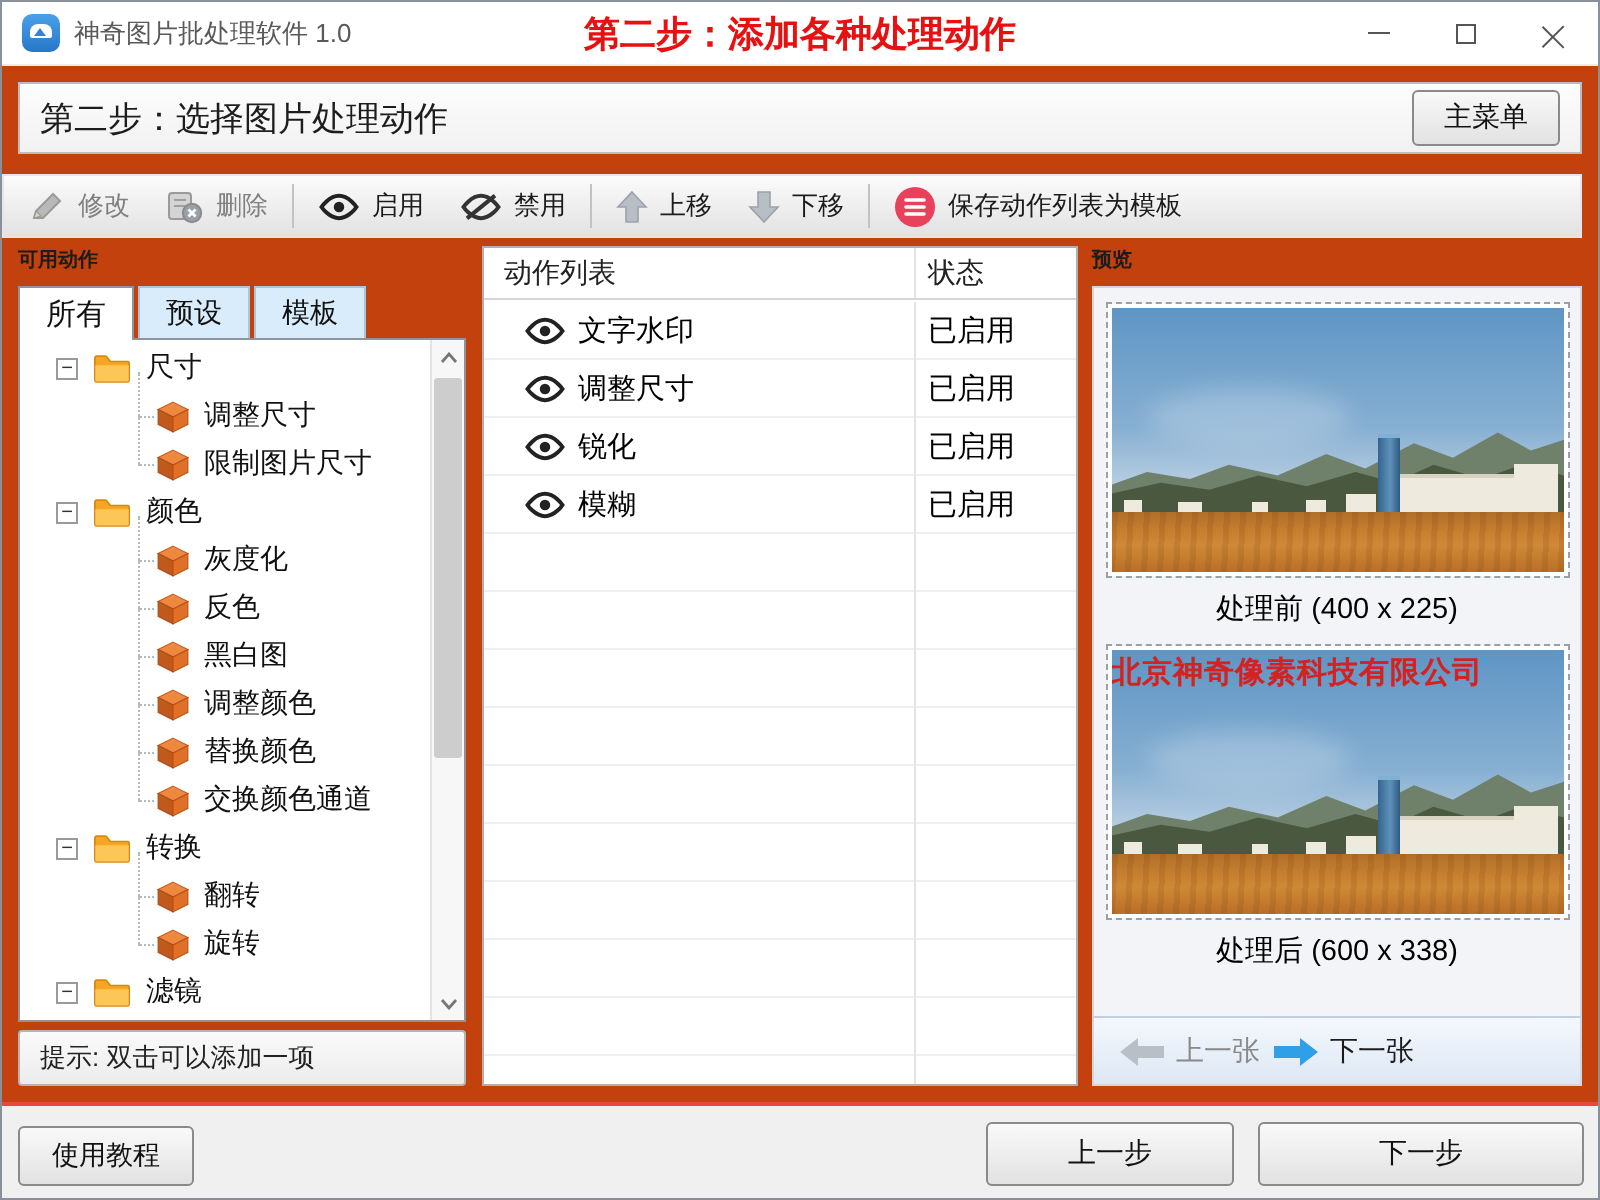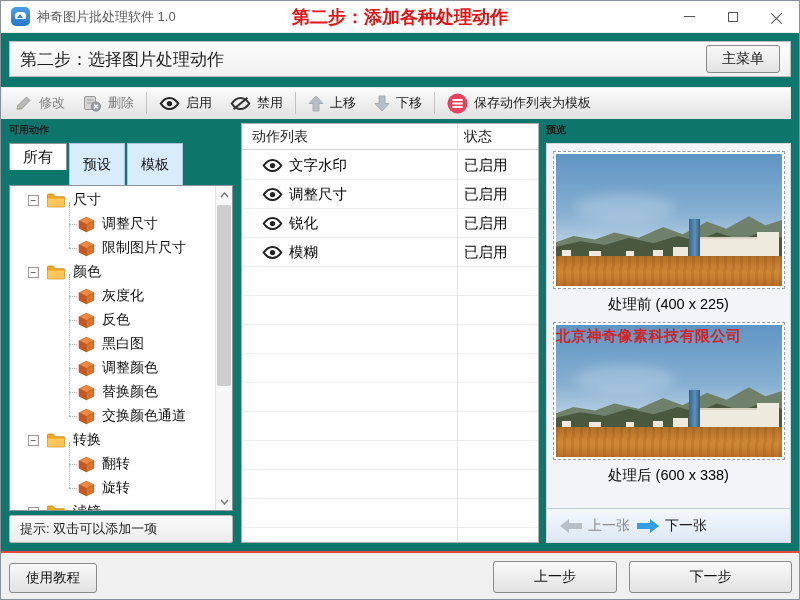--- a/index.html
+++ b/index.html
@@ -1,18 +1,18 @@
 <!DOCTYPE html>
 <html><head>
 <meta charset="utf-8">
 <style>
   * { margin:0; padding:0; box-sizing:border-box; }
   html,body { background:#dcdcdc; }
   body { font-family:"Liberation Sans","DejaVu Sans",sans-serif; }
-  .app { position:relative; width:800px; height:600px; background:#0f766e;
+  .app { position:relative; width:800px; height:600px; background:#c2410c;
          border:1px solid #8a9099; overflow:hidden; }
 
   
   .titlebar { position:absolute; top:0; left:0; right:0; height:32px; background:#ffffff;
               display:flex; align-items:center; border-bottom:1px solid #ededed; }
   .app-icon { width:19px; height:19px; margin:0 7px 0 10px; border-radius:5px;
               background:linear-gradient(180deg,#4aa0e8,#2678c8); position:relative; flex:0 0 auto; }
   .app-icon::before { content:''; position:absolute; left:4px; top:5px; width:11px; height:7px;
               background:#ffffff; border-radius:4px 4px 1px 1px; }
   .app-icon::after { content:''; position:absolute; left:6px; top:7px; width:0; height:0;
@@ -49,21 +49,21 @@
               font-size:13px; color:#1c1c1c; white-space:nowrap; }
   .tool-btn.disabled { color:#808080; }
   .tool-sep { width:1px; height:22px; background:#c2c2c2; margin:0 3px; }
   .tool-btn svg { display:block; }
 
   
   .panel-label { font-size:10px; font-weight:bold; color:#1c1c1c; height:18px; }
 
   .left-panel { position:absolute; top:122px; left:8px; width:224px; bottom:56px;
               display:flex; flex-direction:column; }
-  .tabs { display:flex; height:42px; margin-top:2px; }
+  .tabs { display:flex; height:26px; margin-top:2px; }
   .tab { padding:0 13px; display:flex; align-items:center; font-size:14px; color:#111;
          background:#d9ecfb; border:1px solid #aac6dd; border-bottom:none; margin-right:2px; }
   .tab.active { background:#ffffff; border-color:#8f9499; position:relative; z-index:2;
          height:27px; margin-bottom:-1px; font-size:15px; }
   .tree-box { position:relative; flex:1; background:#ffffff; border:1px solid #8f9499;
               overflow:hidden; }
   .tree { position:absolute; top:2px; left:0; right:17px; }
   .tree-group { position:relative; }
   .tree-group::before { content:''; position:absolute; left:59px; top:14px; bottom:12px;
               border-left:1px dotted #b8b8b8; }

